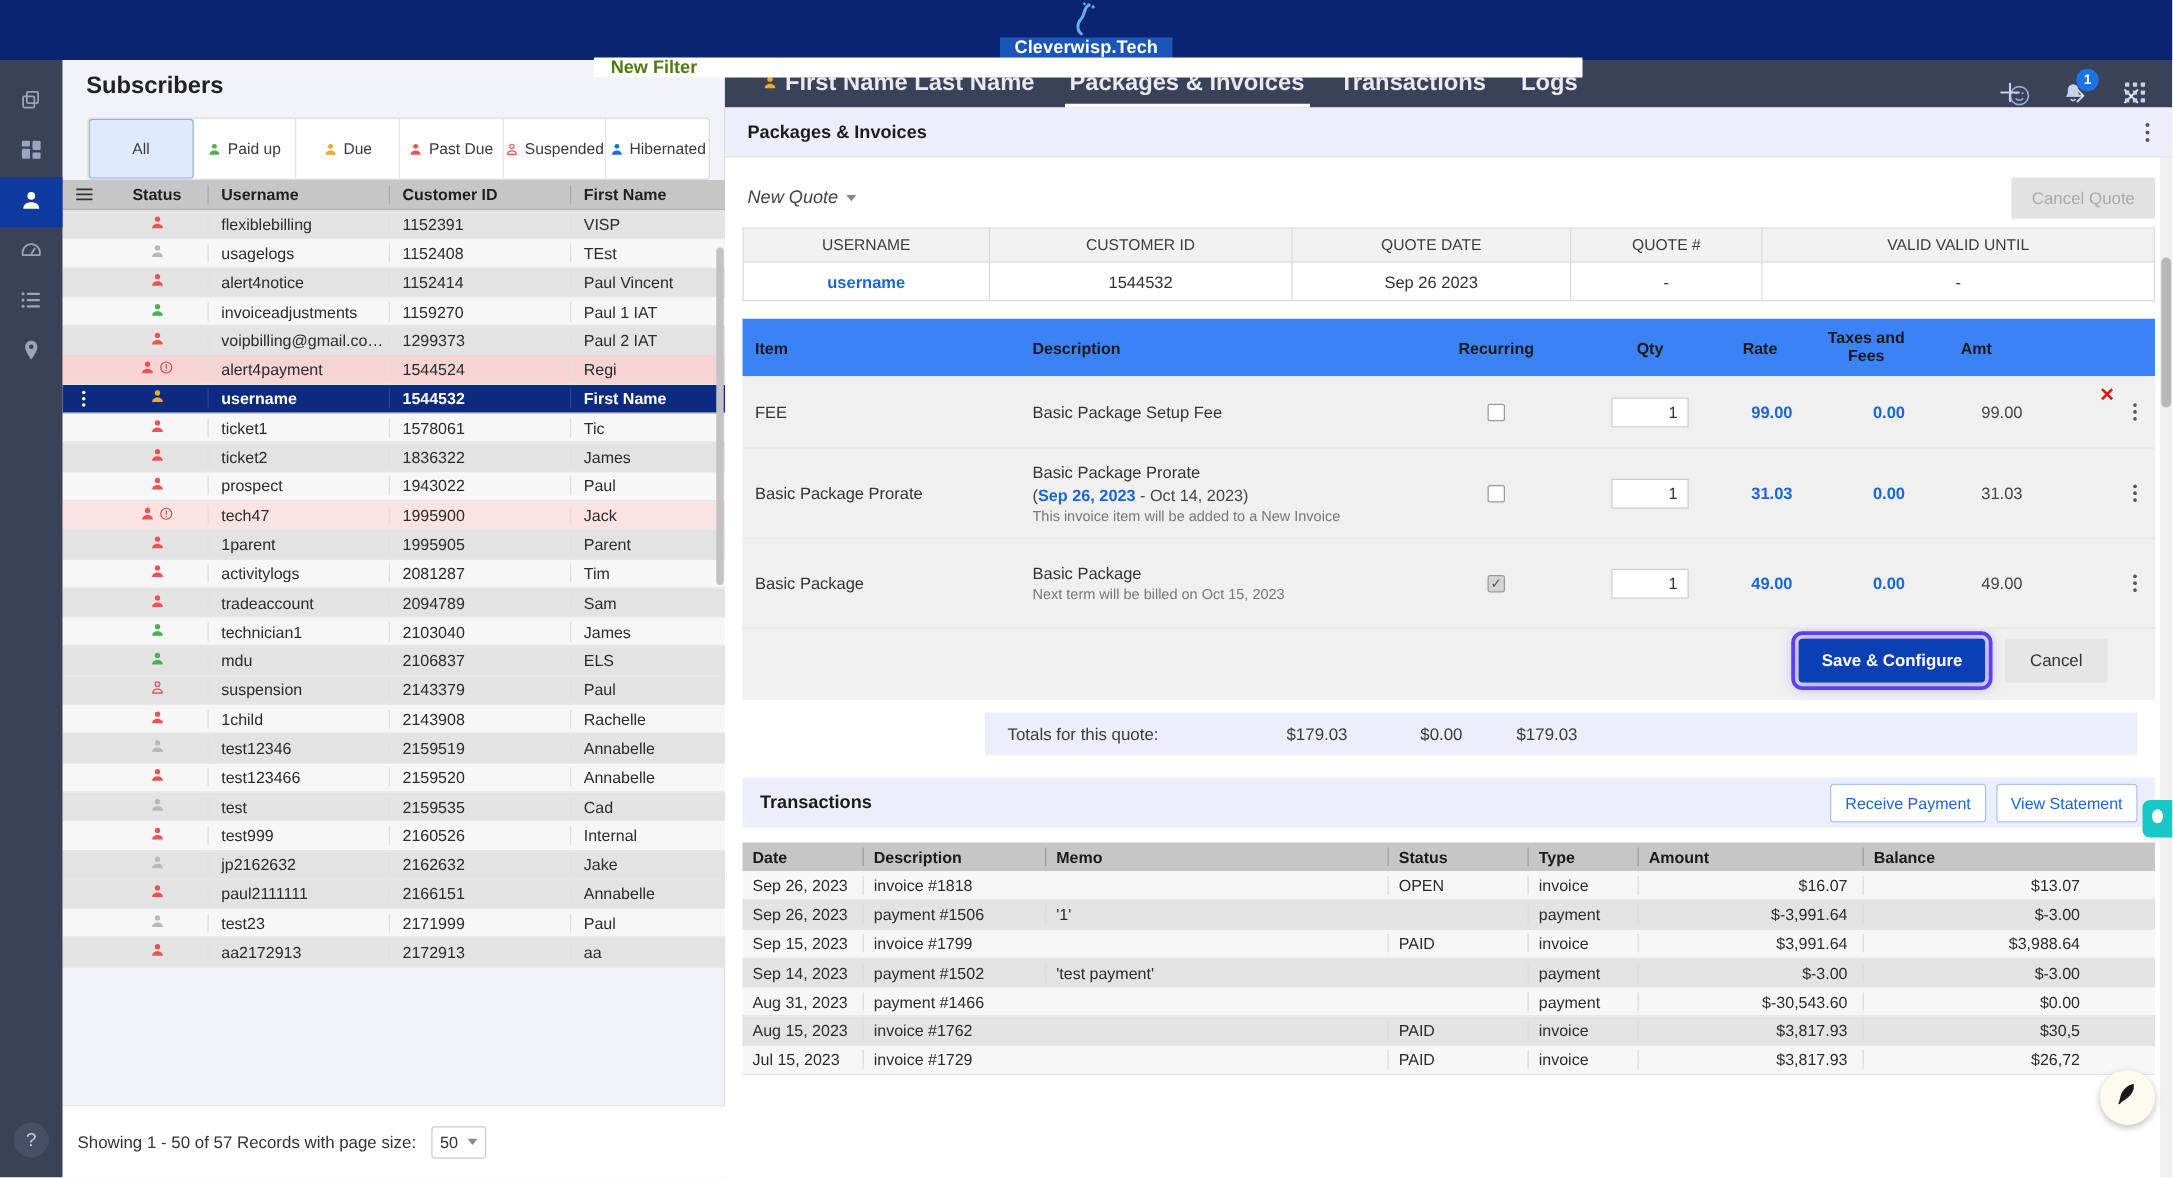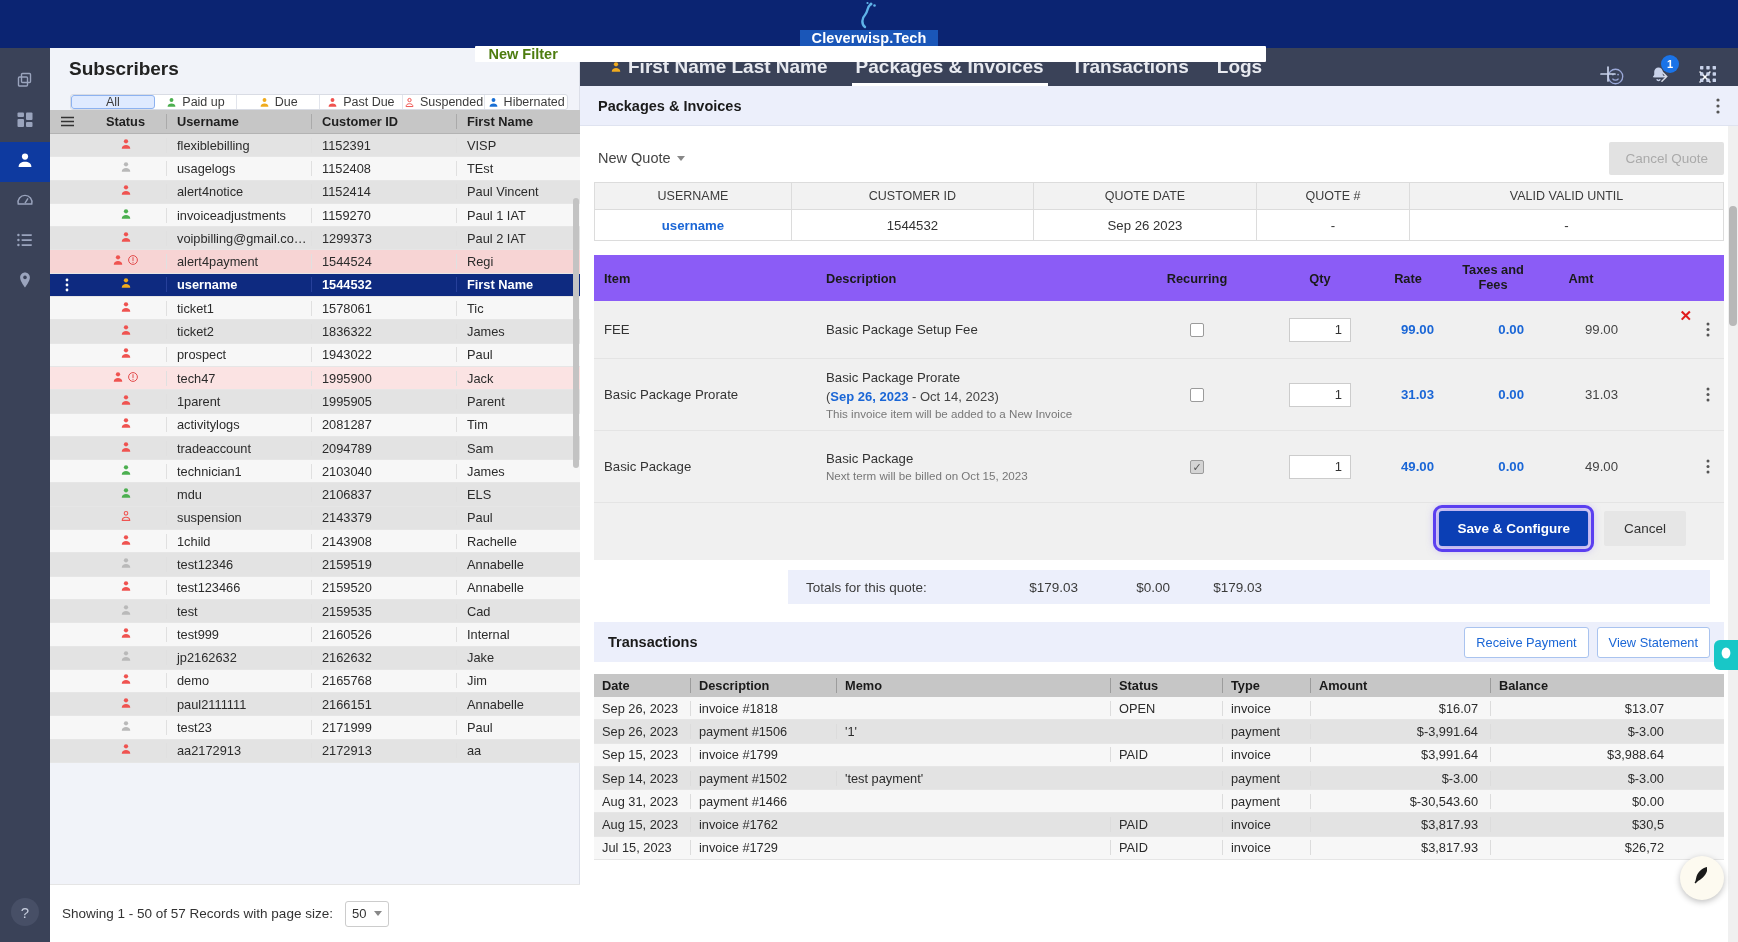--- a/index.html
+++ b/index.html
@@ -72,21 +72,21 @@
   
   .leftpanel {
     position: absolute; top: 48px; left: 50px; width: 530px; height: 894px;
     background: #f1f3f9; border-right: 1px solid #dcdfe8;
   }
   .lp-title {
     height: 42px; display: flex; align-items: center; padding-left: 19px;
     font-size: 19px; font-weight: bold; color: #222; background: #f1f3f9;
   }
   .filter-tabs {
-    display: flex; background: #fff; height: 16px; margin: 4px 10px 0 20px;
+    display: flex; background: #fff; height: 50px; margin: 4px 10px 0 20px;
     border: 1px solid #d9dce4; border-radius: 3px; width: 498px; overflow: hidden;
   }
   .ft {
     flex: 1; display: flex; align-items: center; justify-content: center; gap: 5px;
     font-size: 12.5px; color: #3b3b3b; border-right: 1px solid #e2e5ec; cursor: pointer;
     white-space: nowrap;
   }
   .ft:last-child { border-right: 0; }
   .ft.active { background: #dfeaff; border: 1px solid #8db2f0; border-radius: 3px; }
   .ico-person { width: 11px; height: 11px; display:inline-block; }
@@ -154,39 +154,40 @@
     border-bottom: 1px solid #dfe3f0;
   }
   .sec-bar .right { margin-left: auto; display: flex; align-items: center; gap: 10px; }
   .kebab-v { cursor:pointer; line-height: 0; color: #555; font-size: 16px; letter-spacing: 0; }
 
   .quote-area { padding: 12px 14px 0 14px; }
   .quote-top { display: flex; align-items: center; height: 40px; }
   .newquote {
     font-size: 14.5px; color: #444; cursor: pointer; display: flex; align-items: center; gap: 6px;
     padding-left: 4px;
+    font-style: italic;
   }
   .cancel-quote {
     margin-left: auto; background: #e2e2e2; color: #aaa; font-size: 13.5px;
     border: 0; border-radius: 2px; padding: 9px 16px; cursor: not-allowed;
     font-family: "Liberation Sans", sans-serif;
   }
 
   .quote-meta { width: 100%; border-collapse: collapse; margin-top: 4px; font-size: 13px; }
   .quote-meta th {
     background: #f2f2f2; border: 1px solid #dcdcdc; font-weight: normal; color: #3b3b3b;
     height: 27px; font-size: 12.5px;
   }
   .quote-meta td {
     border: 1px solid #dcdcdc; height: 31px; text-align: center; color: #333; font-size: 13.2px;
   }
   .link-blue { color: #1a66d6; font-weight: bold; cursor: pointer; }
 
   .items-head {
-    display: flex; background: #8b5cf6; height: 46px; align-items: center;
+    display: flex; background: #3b82f6; height: 46px; align-items: center;
     font-size: 12.8px; font-weight: bold; color: #1a1a1a; margin-top: 14px;
   }
   .ih-item   { width: 232px; padding-left: 10px; }
   .ih-desc   { width: 296px; }
   .ih-recur  { width: 150px; text-align: center; }
   .ih-qty    { width: 96px; text-align: center; }
   .ih-rate   { width: 80px; text-align: center; }
   .ih-tax    { width: 90px; text-align: center; line-height: 1.15; }
   .ih-amt    { width: 86px; text-align: center; }
   .ih-end    { flex: 1; }
@@ -751,32 +752,20 @@
           <div class="c-status">
             <span><svg width="12" height="12" viewBox="0 0 18 18" fill="#b9b9b9">
                 <circle cx="9" cy="5" r="3.2"></circle>
                 <path d="M2.6 16c0-3.6 2.9-5.4 6.4-5.4s6.4 1.8 6.4 5.4z"></path>
               </svg></span>
           </div>
           <div class="c-user">jp2162632</div>
           <div class="c-cid">2162632</div>
           <div class="c-fname">Jake</div>
         </div>
-        <div class="sub-row row-white">
-          <div class="c-kebab"></div>
-          <div class="c-status">
-            <span><svg width="12" height="12" viewBox="0 0 18 18" fill="#ef5350">
-                <circle cx="9" cy="5" r="3.2"></circle>
-                <path d="M2.6 16c0-3.6 2.9-5.4 6.4-5.4s6.4 1.8 6.4 5.4z"></path>
-              </svg></span>
-          </div>
-          <div class="c-user">demo</div>
-          <div class="c-cid">2165768</div>
-          <div class="c-fname">Jim</div>
-        </div>
         <div class="sub-row row-alt">
           <div class="c-kebab"></div>
           <div class="c-status">
             <span><svg width="12" height="12" viewBox="0 0 18 18" fill="#ef5350">
                 <circle cx="9" cy="5" r="3.2"></circle>
                 <path d="M2.6 16c0-3.6 2.9-5.4 6.4-5.4s6.4 1.8 6.4 5.4z"></path>
               </svg></span>
           </div>
           <div class="c-user">paul2111111</div>
           <div class="c-cid">2166151</div>

